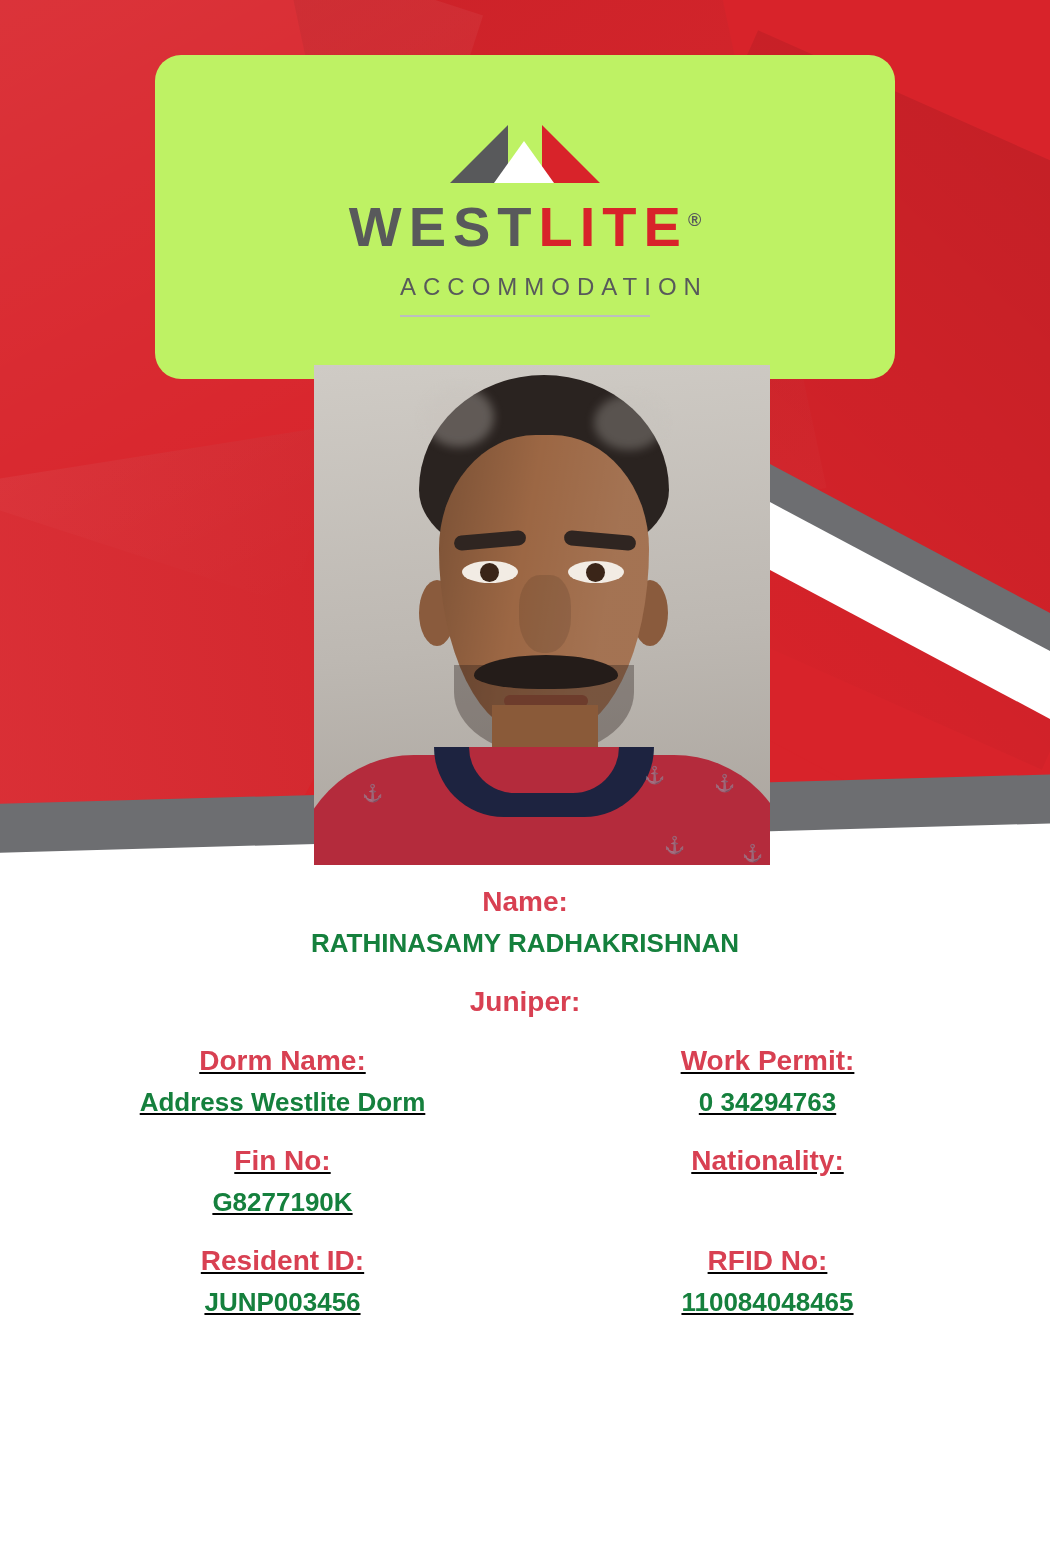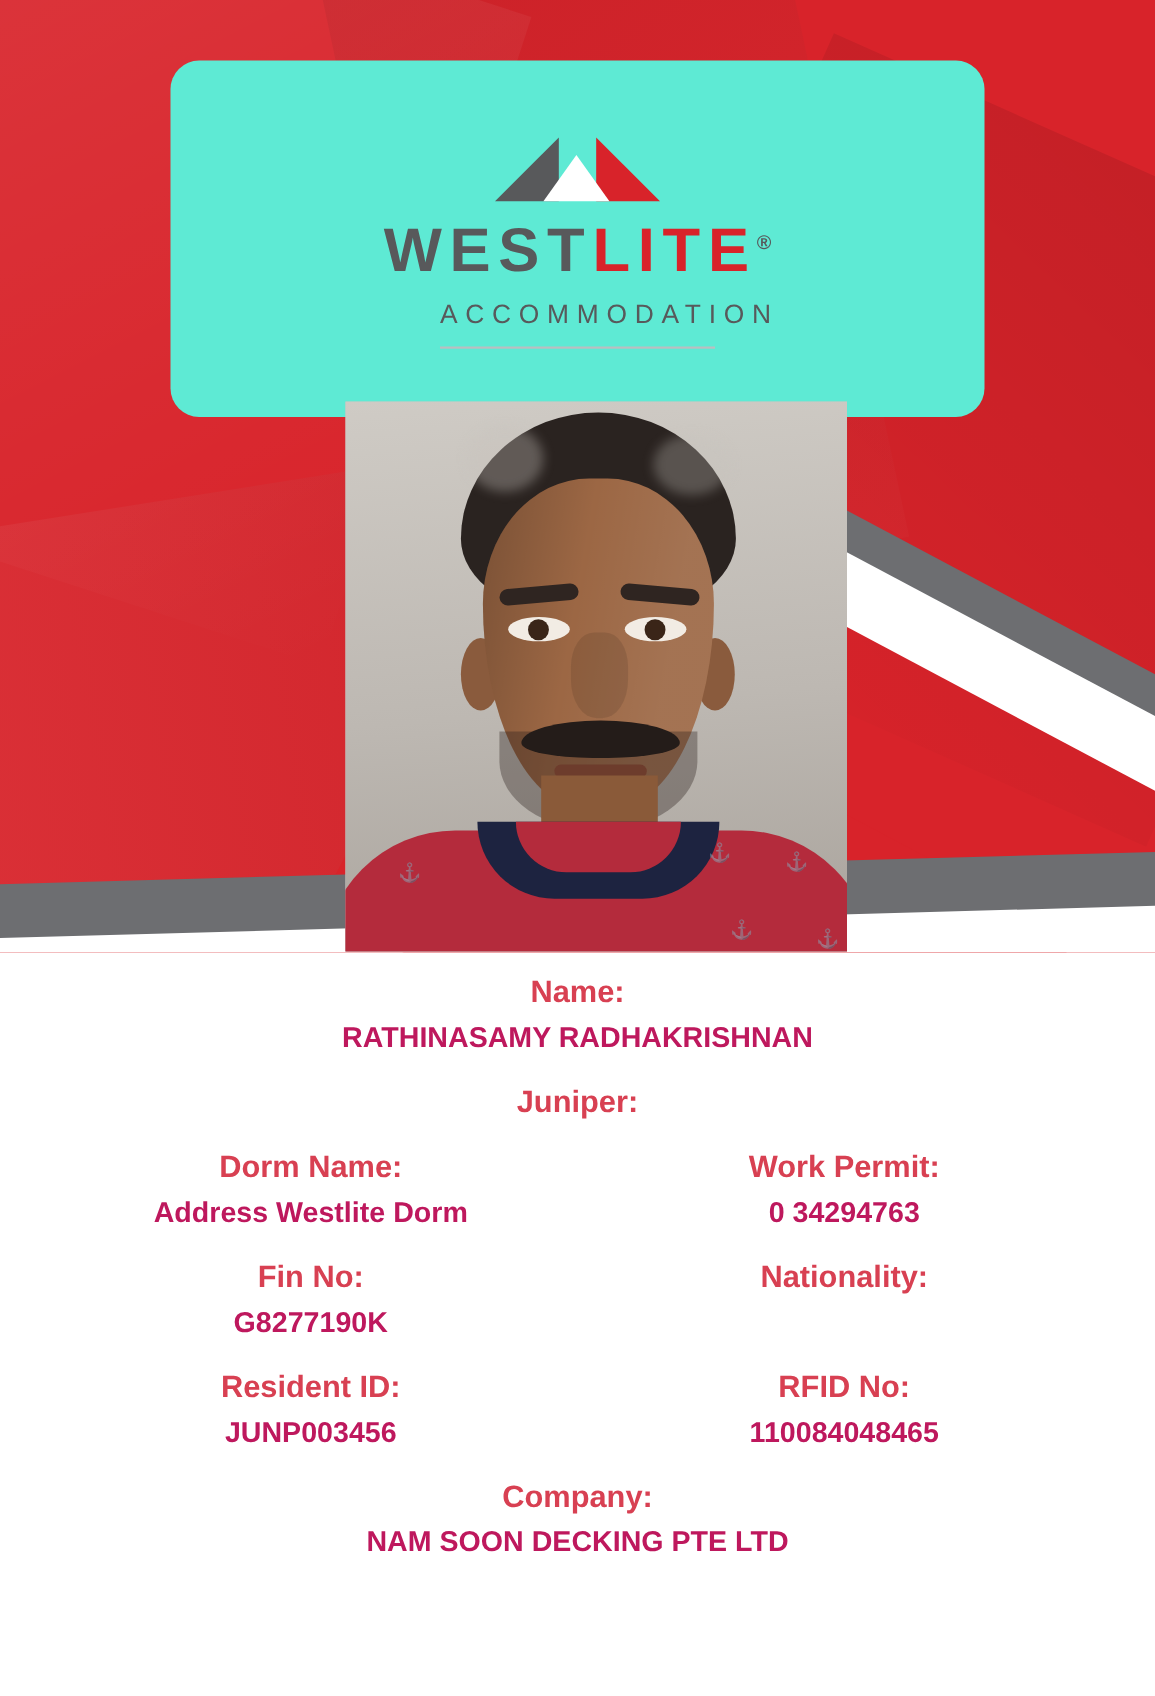--- a/index.html
+++ b/index.html
@@ -85,21 +85,21 @@
     width: 620px; height: 300px;
     left: 430px; top: 560px;
     transform: rotate(28deg);
   }
 
   
   .logo-card {
     position: absolute;
     left: 155px; top: 55px;
     width: 740px; height: 324px;
-    background: #5eead4;
+    background: #bef264;
     border-radius: 26px;
     z-index: 5;
     display: flex;
     flex-direction: column;
     align-items: center;
     justify-content: center;
   }
   .logo-mark {
     width: 150px; height: 66px;
     position: relative;
@@ -308,36 +308,36 @@
     padding: 0 40px;
   }
   .label {
     color: #d84052;
     font-weight: bold;
     font-size: 28px;
     text-align: center;
     line-height: 1.2;
   }
   .value {
-    color: #be185d;
+    color: #15803d;
     font-weight: bold;
     font-size: 26px;
     text-align: center;
     line-height: 1.2;
     margin-top: 9px;
   }
   .block-full { margin-bottom: 26px; }
   .grid-2 {
     display: flex;
     width: 100%;
   }
   .grid-2 > .cell {
     width: 50%;
   }
-  .row-pair { margin-bottom: 26px; }
+  .row-pair { margin-bottom: 26px; text-decoration: underline; }
 </style>
 </head>
 <body>
 
 <div class="banner">
   <div class="facet facet-a"></div>
   <div class="facet facet-b"></div>
   <div class="facet facet-c"></div>
   <div class="facet facet-d"></div>
   <div class="stripe stripe-grey-1"></div>
@@ -427,18 +427,14 @@
     <div class="cell">
       <div class="label">Resident ID:</div>
       <div class="value">JUNP003456</div>
     </div>
     <div class="cell">
       <div class="label">RFID No:</div>
       <div class="value">110084048465</div>
     </div>
   </div>
 
-  <div class="block-full">
-    <div class="label">Company:</div>
-    <div class="value">NAM SOON DECKING PTE LTD</div>
-  </div>
 
 </div>
 
 </body></html>

